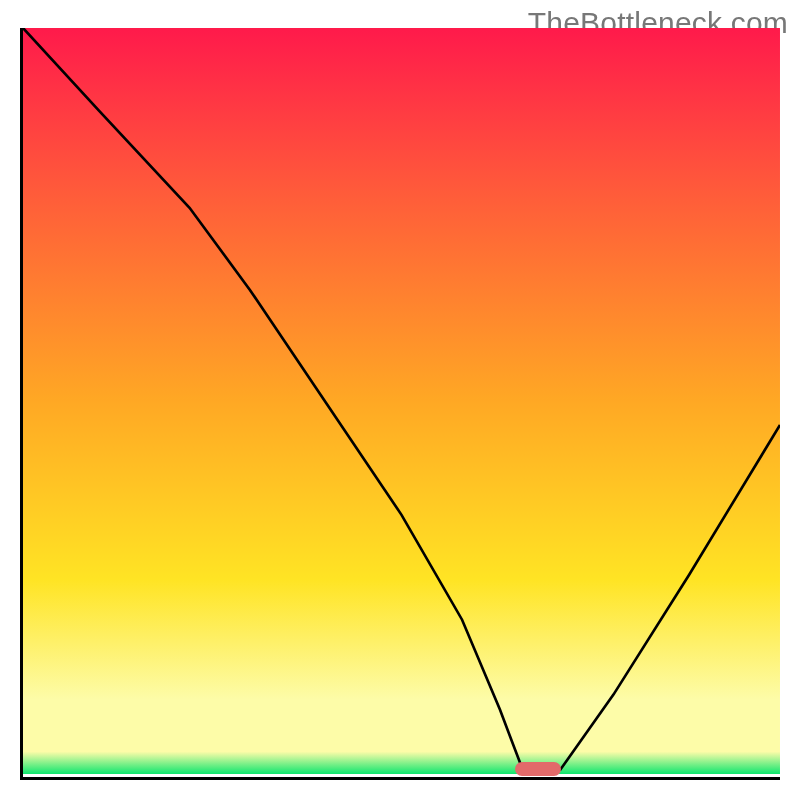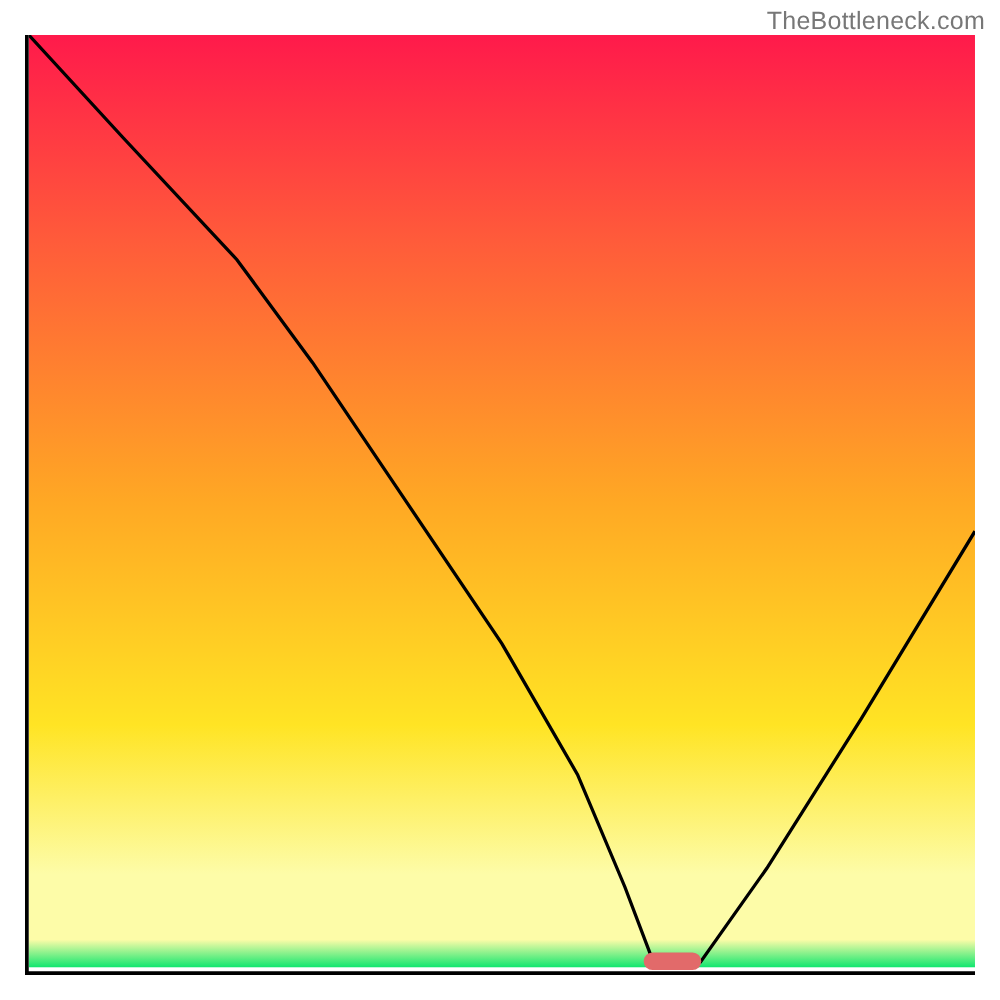--- a/index.html
+++ b/index.html
@@ -9,21 +9,21 @@
     height: 800px;
     background: #fff;
     font-family: Arial, Helvetica, sans-serif;
     position: relative;
   }
   .watermark {
     position: absolute;
     top: 6px;
     right: 12px;
     color: #777;
-    font-size: 20px;
+    font-size: 30px;
     letter-spacing: 0.2px;
     font-weight: 500;
   }
   .plot-area {
     position: absolute;
     left: 20px;
     top: 28px;
     width: 760px;
     height: 752px;
     border-left: 3px solid #000;

